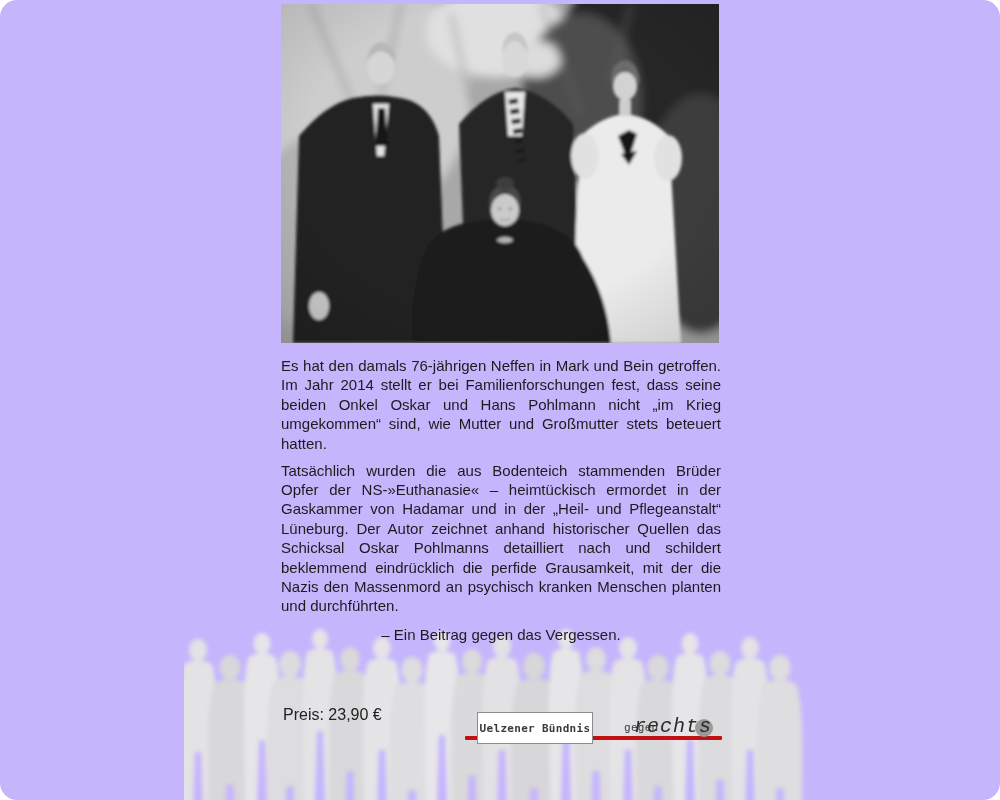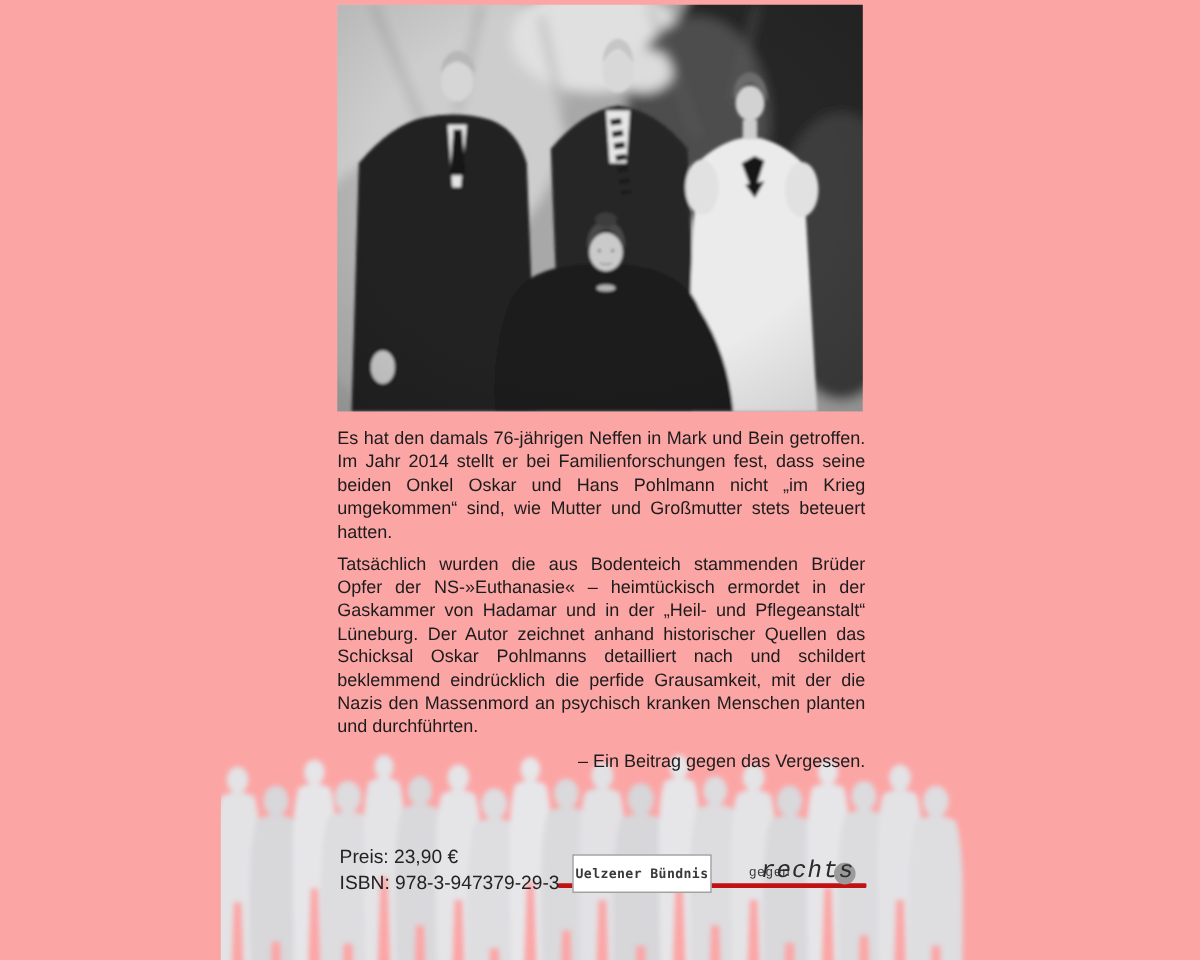--- a/index.html
+++ b/index.html
@@ -1,32 +1,32 @@
 <!DOCTYPE html>
 <html><head>
 <meta charset="utf-8">
 <style>
   html,body{margin:0;padding:0;background:#ffffff;}
   .canvas{
-    position:relative;width:1000px;height:800px;background:#fca5a5;
-    overflow:hidden;font-family:"Liberation Sans",sans-serif;
+    position:relative;width:1000px;height:800px;background:#c4b5fd;
+    overflow:hidden;font-family:"Liberation Sans",sans-serif;border-radius:17px;
   }
   
   .crowd{position:absolute;left:184px;top:608px;width:624px;height:192px;z-index:1;}
   
   .photo{position:absolute;left:281px;top:4px;width:438px;height:339px;z-index:2;}
   .photo svg{display:block;width:438px;height:339px;}
   
   .text-col{
     position:absolute;left:281px;top:356px;width:440px;z-index:3;
     color:#1c1c1c;font-size:15px;line-height:19.4px;
   }
   .text-col p{margin:0;text-align:justify;}
   .text-col p + p{margin-top:7.5px;}
-  .text-col p.closing{margin-top:9.5px;text-align:right;}
+  .text-col p.closing{margin-top:9.5px;text-align:center;}
   
   .price-line,.isbn-line{
     position:absolute;left:283px;color:#222222;font-size:16px;z-index:5;white-space:nowrap;
   }
   .price-line{top:706px;}
   .isbn-line{top:728px;}
   .logo-underline{position:absolute;left:465px;top:736px;width:257px;height:4px;
     background:#c01212;z-index:2;border-radius:1px;}
   .logo-box{
     position:absolute;left:477px;top:712px;width:114px;height:30px;z-index:3;
@@ -160,21 +160,20 @@
     </svg>
   </div>
 
   <div class="text-col">
     <p>Es hat den damals 76-jährigen Neffen in Mark und Bein getroffen. Im Jahr 2014 stellt er bei Familienforschungen fest, dass seine beiden Onkel Oskar und Hans Pohlmann nicht „im Krieg umgekommen“ sind, wie Mutter und Großmutter stets beteuert hatten.</p>
     <p>Tatsächlich wurden die aus Bodenteich stammenden Brüder Opfer der NS-»Euthanasie« – heimtückisch ermordet in der Gaskammer von Hadamar und in der „Heil- und Pflegeanstalt“ Lüneburg. Der Autor zeichnet anhand historischer Quellen das Schicksal Oskar Pohlmanns detailliert nach und schildert beklemmend eindrücklich die perfide Grausamkeit, mit der die Nazis den Massenmord an psychisch kranken Menschen planten und durchführten.</p>
     <p class="closing">– Ein Beitrag gegen das Vergessen.</p>
   </div>
 
   <div class="price-line">Preis: 23,90 €</div>
-  <div class="isbn-line">ISBN: 978-3-947379-29-3</div>
 
   <div class="logo-underline"></div>
   <div class="logo-box">Uelzener Bündnis</div>
   <div class="logo-gegen">gegen</div>
   <div class="logo-rechts">rechts</div>
   <div class="logo-dot"></div>
 
 </div>
 
 </body></html>

